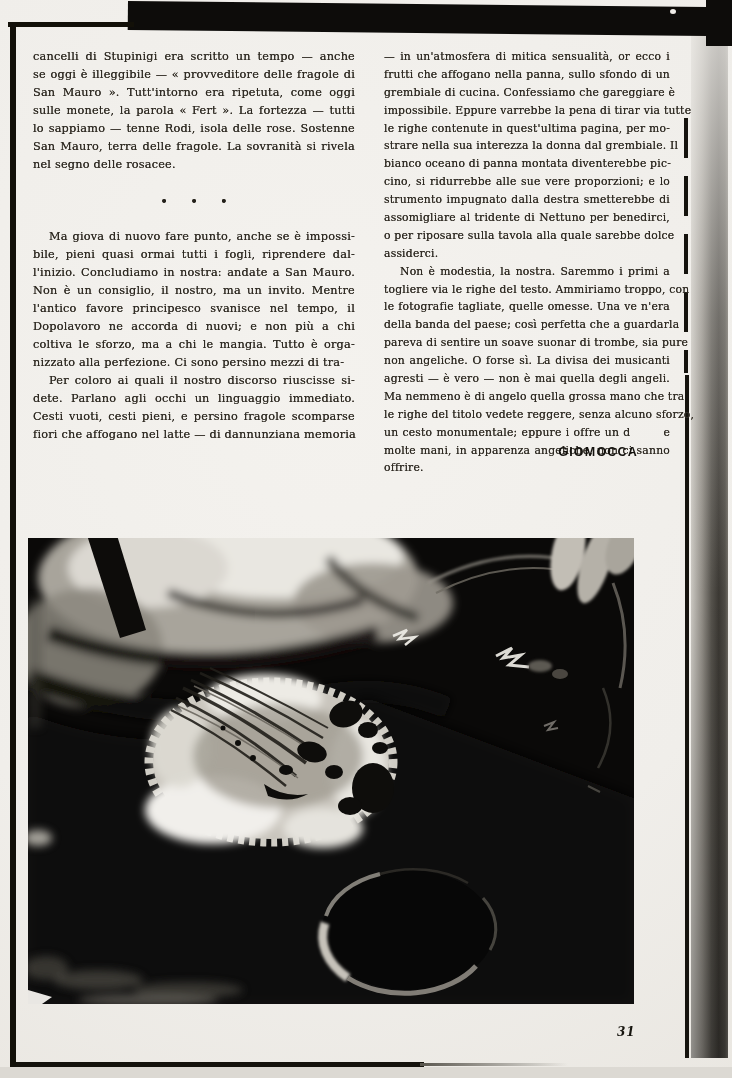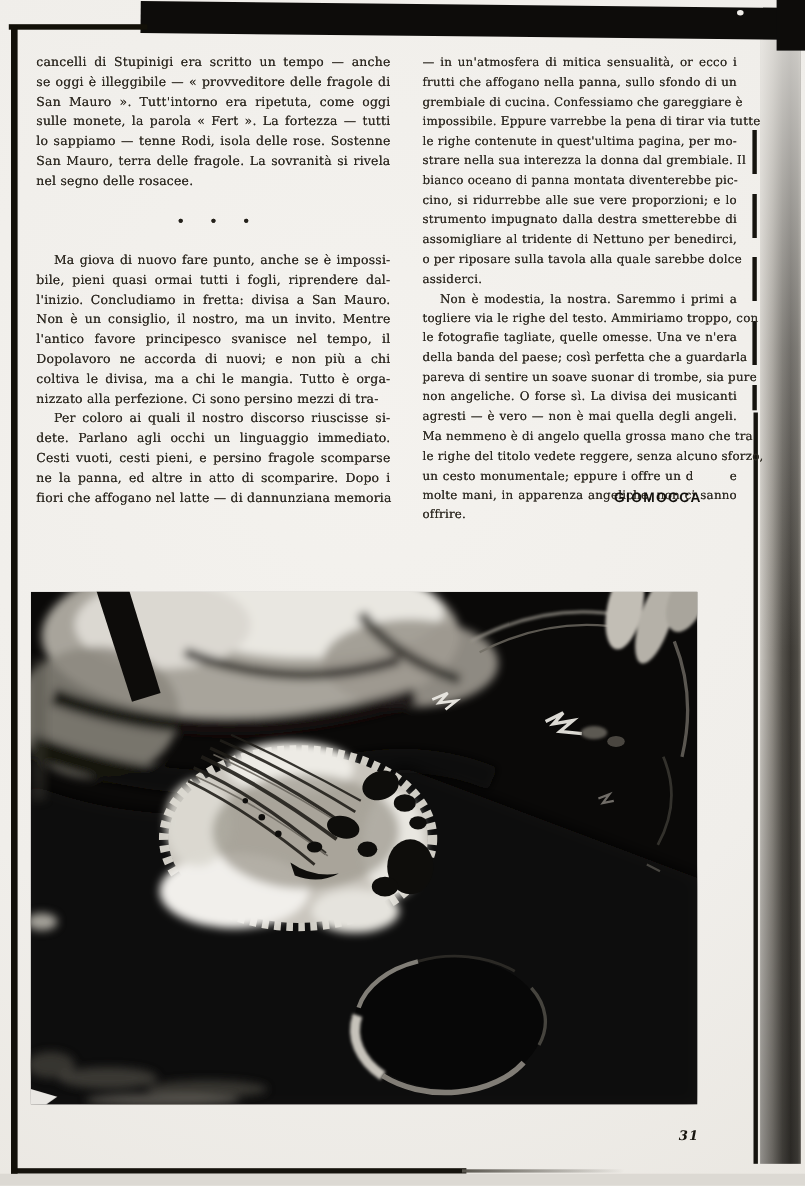--- a/index.html
+++ b/index.html
@@ -74,32 +74,31 @@
         <div class="line">San Mauro ». Tutt'intorno era ripetuta, come oggi</div>
         <div class="line">sulle monete, la parola « Fert ». La fortezza — tutti</div>
         <div class="line">lo sappiamo — tenne Rodi, isola delle rose. Sostenne</div>
         <div class="line">San Mauro, terra delle fragole. La sovranità si rivela</div>
         <div class="line">nel segno delle rosacee.</div>
       </div>
     <div class="dots">• • •</div>
     <div class="para indent endpara">
         <div class="line">Ma giova di nuovo fare punto, anche se è impossi-</div>
         <div class="line">bile, pieni quasi ormai tutti i fogli, riprendere dal-</div>
-        <div class="line">l'inizio. Concludiamo in fretta: divisa a San Mauro.</div>
+        <div class="line">l'inizio. Concludiamo in nostra: andate a San Mauro.</div>
         <div class="line">Non è un consiglio, il nostro, ma un invito. Mentre</div>
         <div class="line">l'antico favore principesco svanisce nel tempo, il</div>
         <div class="line">Dopolavoro ne accorda di nuovi; e non più a chi</div>
-        <div class="line">coltiva le divisa, ma a chi le mangia. Tutto è orga-</div>
+        <div class="line">coltiva le sforzo, ma a chi le mangia. Tutto è orga-</div>
         <div class="line">nizzato alla perfezione. Ci sono persino mezzi di tra-</div>
       </div>
     <div class="para indent">
         <div class="line">Per coloro ai quali il nostro discorso riuscisse si-</div>
         <div class="line">dete. Parlano agli occhi un linguaggio immediato.</div>
         <div class="line">Cesti vuoti, cesti pieni, e persino fragole scomparse</div>
-        <div class="line">ne la panna, ed altre in atto di scomparire. Dopo i</div>
         <div class="line">fiori che affogano nel latte — di dannunziana memoria</div>
       </div>
   </div>
 
   <div class="col col-right">
     <div class="para endpara">
         <div class="line">— in un'atmosfera di mitica sensualità, or ecco i</div>
         <div class="line">frutti che affogano nella panna, sullo sfondo di un</div>
         <div class="line">grembiale di cucina. Confessiamo che gareggiare è</div>
         <div class="line">impossibile. Eppure varrebbe la pena di tirar via tutte</div>

